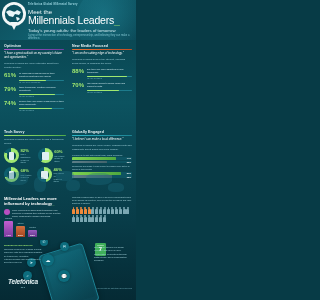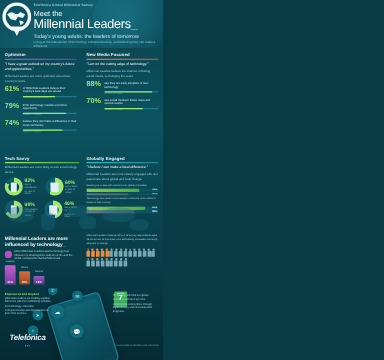--- a/index.html
+++ b/index.html
@@ -135,21 +135,21 @@
         <svg width="20" height="20" viewBox="0 0 20 20">
           <circle cx="10" cy="10" r="9.2" fill="#0c5260"></circle>
           <path d="M2 8 Q5 5 8 7 T13 6 L17 8 L15 11 L11 10 L9 13 L5 12 Z" fill="#e9f6f8"></path>
           <path d="M12 13 Q15 13 16 15 L13 17 Z" fill="#e9f6f8"></path>
         </svg>
       </div>
       <div class="tail"></div>
     </div>
     <div class="brandline">Telefónica Global Millennial Survey</div>
     <div class="meet">Meet the</div>
-    <div class="title"><span>Millennial Leaders</span><span class="cursor">_</span></div>
+    <div class="title"><span>Millennials Leaders</span><span class="cursor">_</span></div>
     <div class="subtitle">Today's young adults: the leaders of tomorrow</div>
     <div class="herodesc">Living at the intersection of technology, entrepreneurship, and believing they can make a difference.</div>
   </div>
 
   <div class="col" style="left:4px; top:44px; width:60px;">
     <div class="sechead">Optimism</div>
     <div class="rule purple"></div>
     <div class="quote">"I have a great outlook on my country's future and opportunities."</div>
     <div class="body">Millennial Leaders are more optimistic about their country's future.</div>
 

